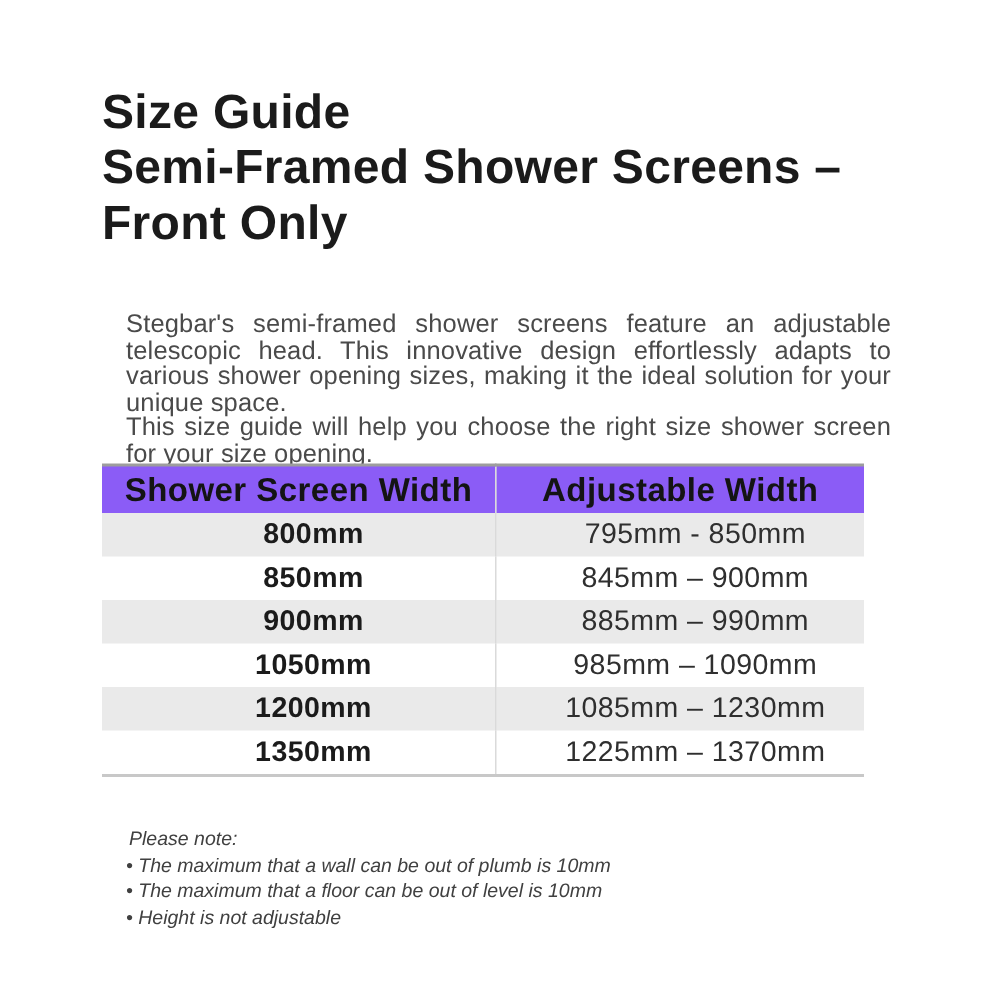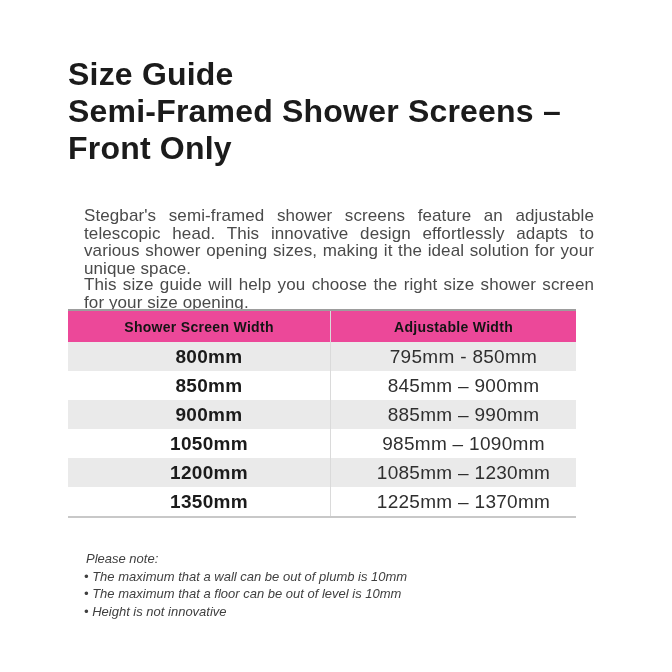--- a/index.html
+++ b/index.html
@@ -45,25 +45,25 @@
     border-top: 2px solid var(--top-border, #9d9d9d);
     border-bottom: 2px solid var(--bottom-border, #c8c8c8);
   }
   .size-table th, .size-table td {
     text-align: center;
     padding: 0;
     vertical-align: middle;
   }
   .size-table th {
     height: 31px;
-    font-size: 14px;
+    font-size: 22px;
     font-weight: 700;
     color: #141414;
     letter-spacing: 0.3px;
-    background: #ec4899;
+    background: #8b5cf6;
   }
   .size-table td {
     height: 29px;
     font-size: 19px;
     letter-spacing: 0.3px;
     padding-left: 20px;
   }
   .size-table th:first-child,
   .size-table td:first-child {
     width: 262px;
@@ -137,17 +137,17 @@
           <td>1225mm – 1370mm</td>
         </tr>
       </tbody>
   </table>
 
   <div class="notes">
     <div class="notes-heading">Please note:</div>
     <ul class="notes-list">
       <li>The maximum that a wall can be out of plumb is 10mm</li>
       <li>The maximum that a floor can be out of level is 10mm</li>
-      <li>Height is not innovative</li>
+      <li>Height is not adjustable</li>
     </ul>
   </div>
 
 </div>
 
 </body></html>

